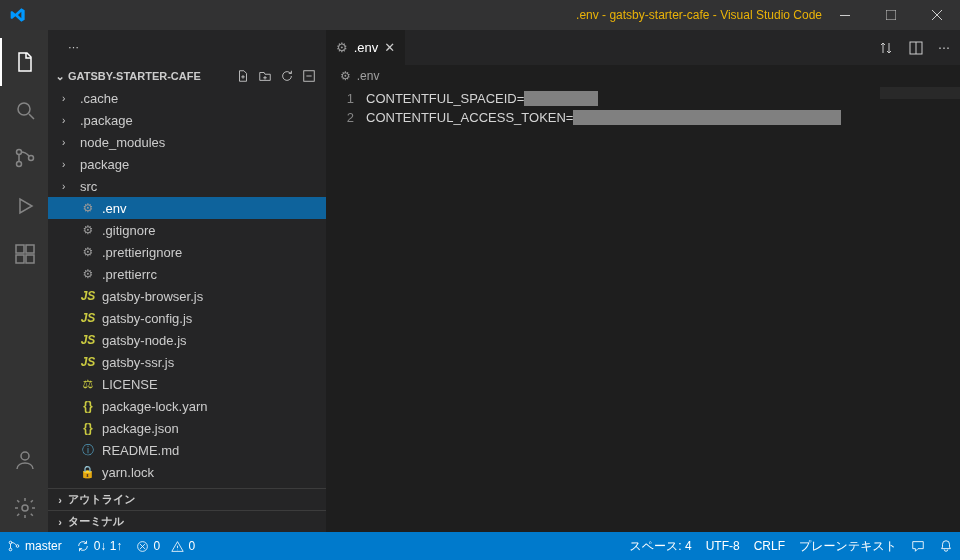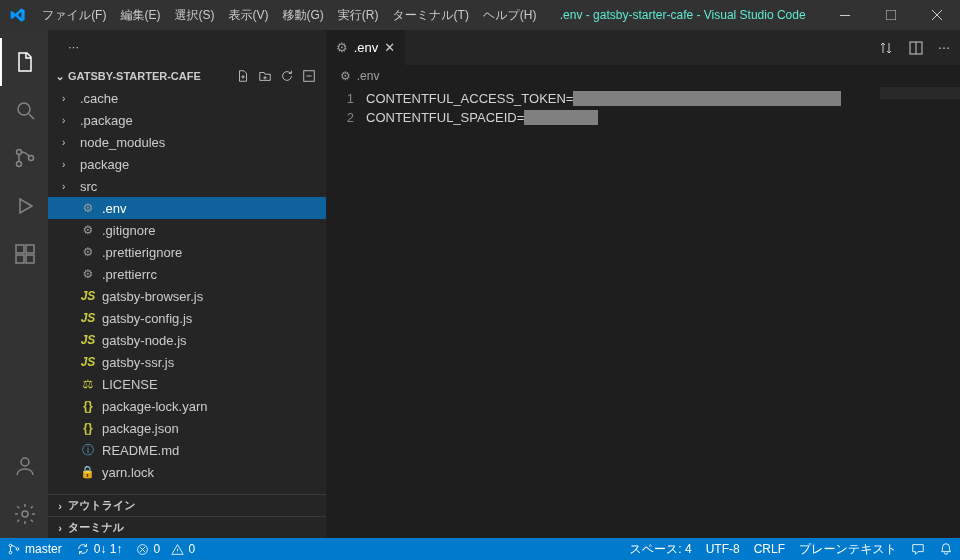--- a/index.html
+++ b/index.html
@@ -3,21 +3,21 @@
 <meta charset="utf-8">
 <style>
 * { margin:0; padding:0; box-sizing:border-box; font-family:"Segoe UI","Meiryo",sans-serif; }
 body { width:960px; height:560px; background:#1e1e1e; color:#ccc; overflow:hidden; font-size:12px; display:flex; flex-direction:column; }
 
 
 .titlebar { height:30px; background:#323233; display:flex; align-items:center; color:#ccc; }
 .titlebar .vscode-logo { width:35px; display:flex; align-items:center; justify-content:center; }
 .titlebar .menus { display:flex; gap:0; }
 .titlebar .menus span { padding:0 7px; cursor:default; font-size:12px; }
-.titlebar .wintitle { flex:1; text-align:center; font-size:12px; color:#5eead4; }
+.titlebar .wintitle { flex:1; text-align:right; font-size:12px; color:#eab308; }
 .titlebar .winctrls { display:flex; }
 .titlebar .winctrls div { width:46px; height:30px; display:flex; align-items:center; justify-content:center; }
 
 
 .main { flex:1; display:flex; min-height:0; }
 
 
 .activity { width:48px; background:#333333; display:flex; flex-direction:column; align-items:center; padding-top:8px; }
 .activity .act { width:48px; height:48px; display:flex; align-items:center; justify-content:center; color:#858585; border-left:2px solid transparent; }
 .activity .act.active { color:#fff; border-left:2px solid #fff; }
@@ -53,44 +53,34 @@
 .tab-actions { margin-left:auto; display:flex; align-items:center; gap:14px; padding:0 10px; color:#ccc; }
 .crumbs { height:22px; display:flex; align-items:center; padding-left:14px; gap:6px; font-size:12px; color:#a0a0a0; }
 .code { flex:1; display:flex; font-family:Consolas,monospace; font-size:13px; position:relative; }
 .gutter { width:40px; text-align:right; padding-right:12px; color:#858585; line-height:19px; padding-top:2px; }
 .lines { flex:1; line-height:19px; color:#d4d4d4; padding-top:2px; }
 .lines .row { display:flex; align-items:center; height:19px; }
 .sel { background:#808080; display:inline-block; height:15px; vertical-align:middle; }
 .minimap { position:absolute; top:0; right:0; width:80px; height:12px; background:#3a3a3a; opacity:.4; }
 
 
-.status { height:22px; background:#007acc; display:flex; align-items:center; color:#fff; font-size:12px; }
+.status { height:28px; background:#007acc; display:flex; align-items:center; color:#fff; font-size:12px; }
 .status .sitem { padding:0 7px; display:flex; align-items:center; gap:4px; }
 .status .sp { flex:1; }
 
 svg { display:block; }
 </style>
 </head>
 <body>
 
 <div class="titlebar">
   <div class="vscode-logo">
     <svg width="16" height="16" viewBox="0 0 24 24">
         <path fill="#0098ff" d="M17 2l5 3v14l-5 3-9-8-5 4-2-1V7l2-1 5 4 9-8zm0 5l-5 5 5 5V7z"></path>
       </svg>
-  </div>
-  <div class="menus">
-    <span>ファイル(F)</span>
-    <span>編集(E)</span>
-    <span>選択(S)</span>
-    <span>表示(V)</span>
-    <span>移動(G)</span>
-    <span>実行(R)</span>
-    <span>ターミナル(T)</span>
-    <span>ヘルプ(H)</span>
   </div>
   <div class="wintitle">.env - gatsby-starter-cafe - Visual Studio Code</div>
   <div class="winctrls">
     <div>
         <svg width="10" height="10">
           <rect y="5" width="10" height="1" fill="#ccc"></rect>
         </svg>
       </div>
     <div>
         <svg width="10" height="10">
@@ -315,26 +305,26 @@
       <span class="ic-gear">⚙</span>
       <span>.env</span>
     </div>
     <div class="code">
       <div class="gutter" id="gutter">
           <div>1</div>
           <div>2</div>
         </div>
       <div class="lines" id="lines">
           <div class="row">
+            <span>CONTENTFUL_SPACEID=</span>
+            <span class="sel" style="width:74px"></span>
+          </div>
+          <div class="row">
             <span>CONTENTFUL_ACCESS_TOKEN=</span>
             <span class="sel" style="width:268px"></span>
-          </div>
-          <div class="row">
-            <span>CONTENTFUL_SPACEID=</span>
-            <span class="sel" style="width:74px"></span>
           </div>
         </div>
       <div class="minimap"></div>
     </div>
   </div>
 </div>
 
 <div class="status">
   <div class="sitem">
       <svg width="14" height="14" viewBox="0 0 16 16" fill="none" stroke="#fff">

